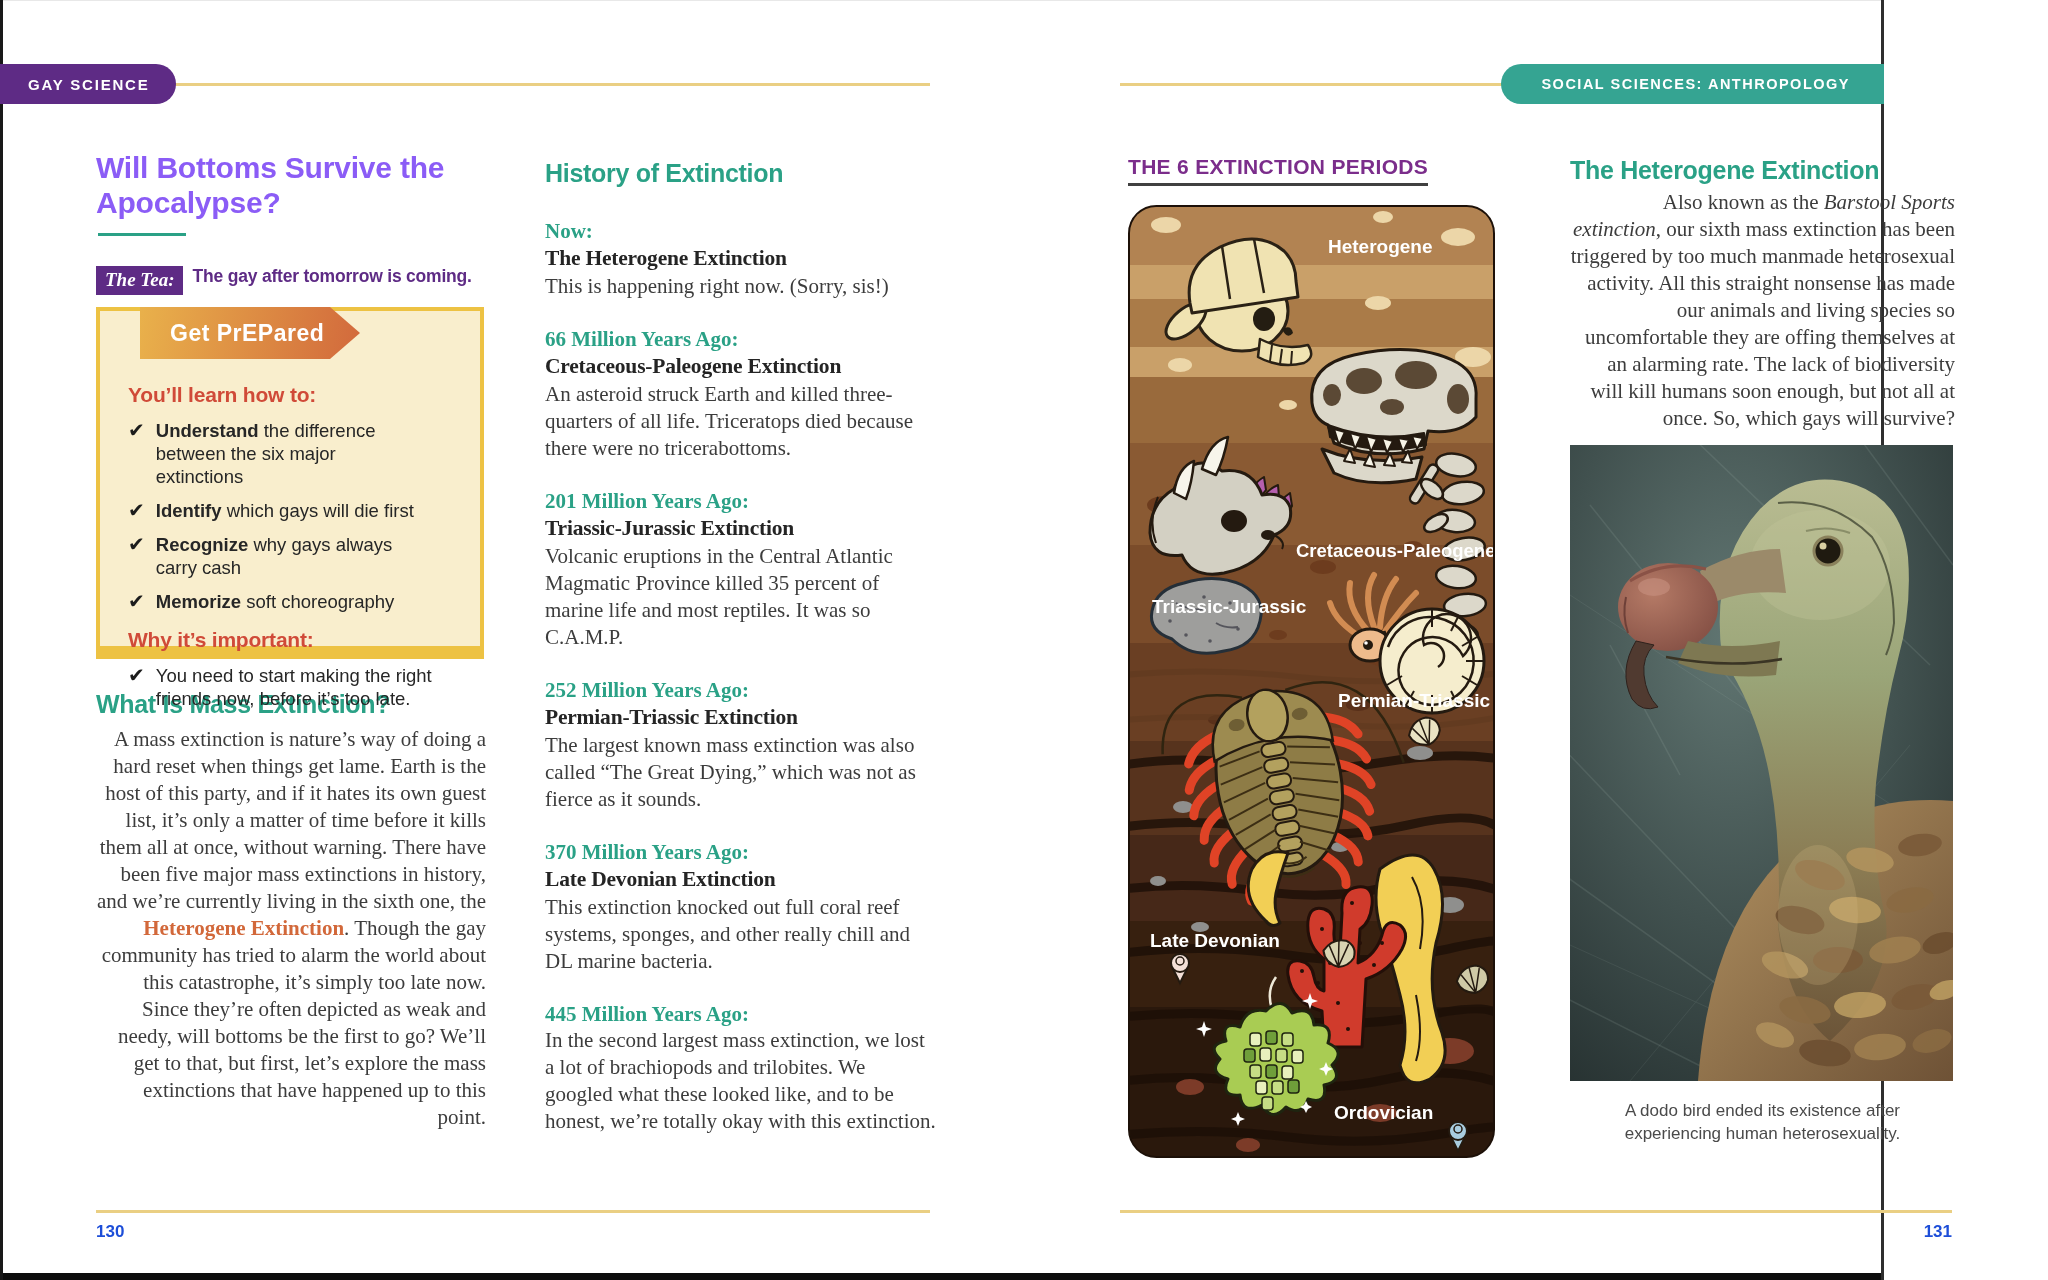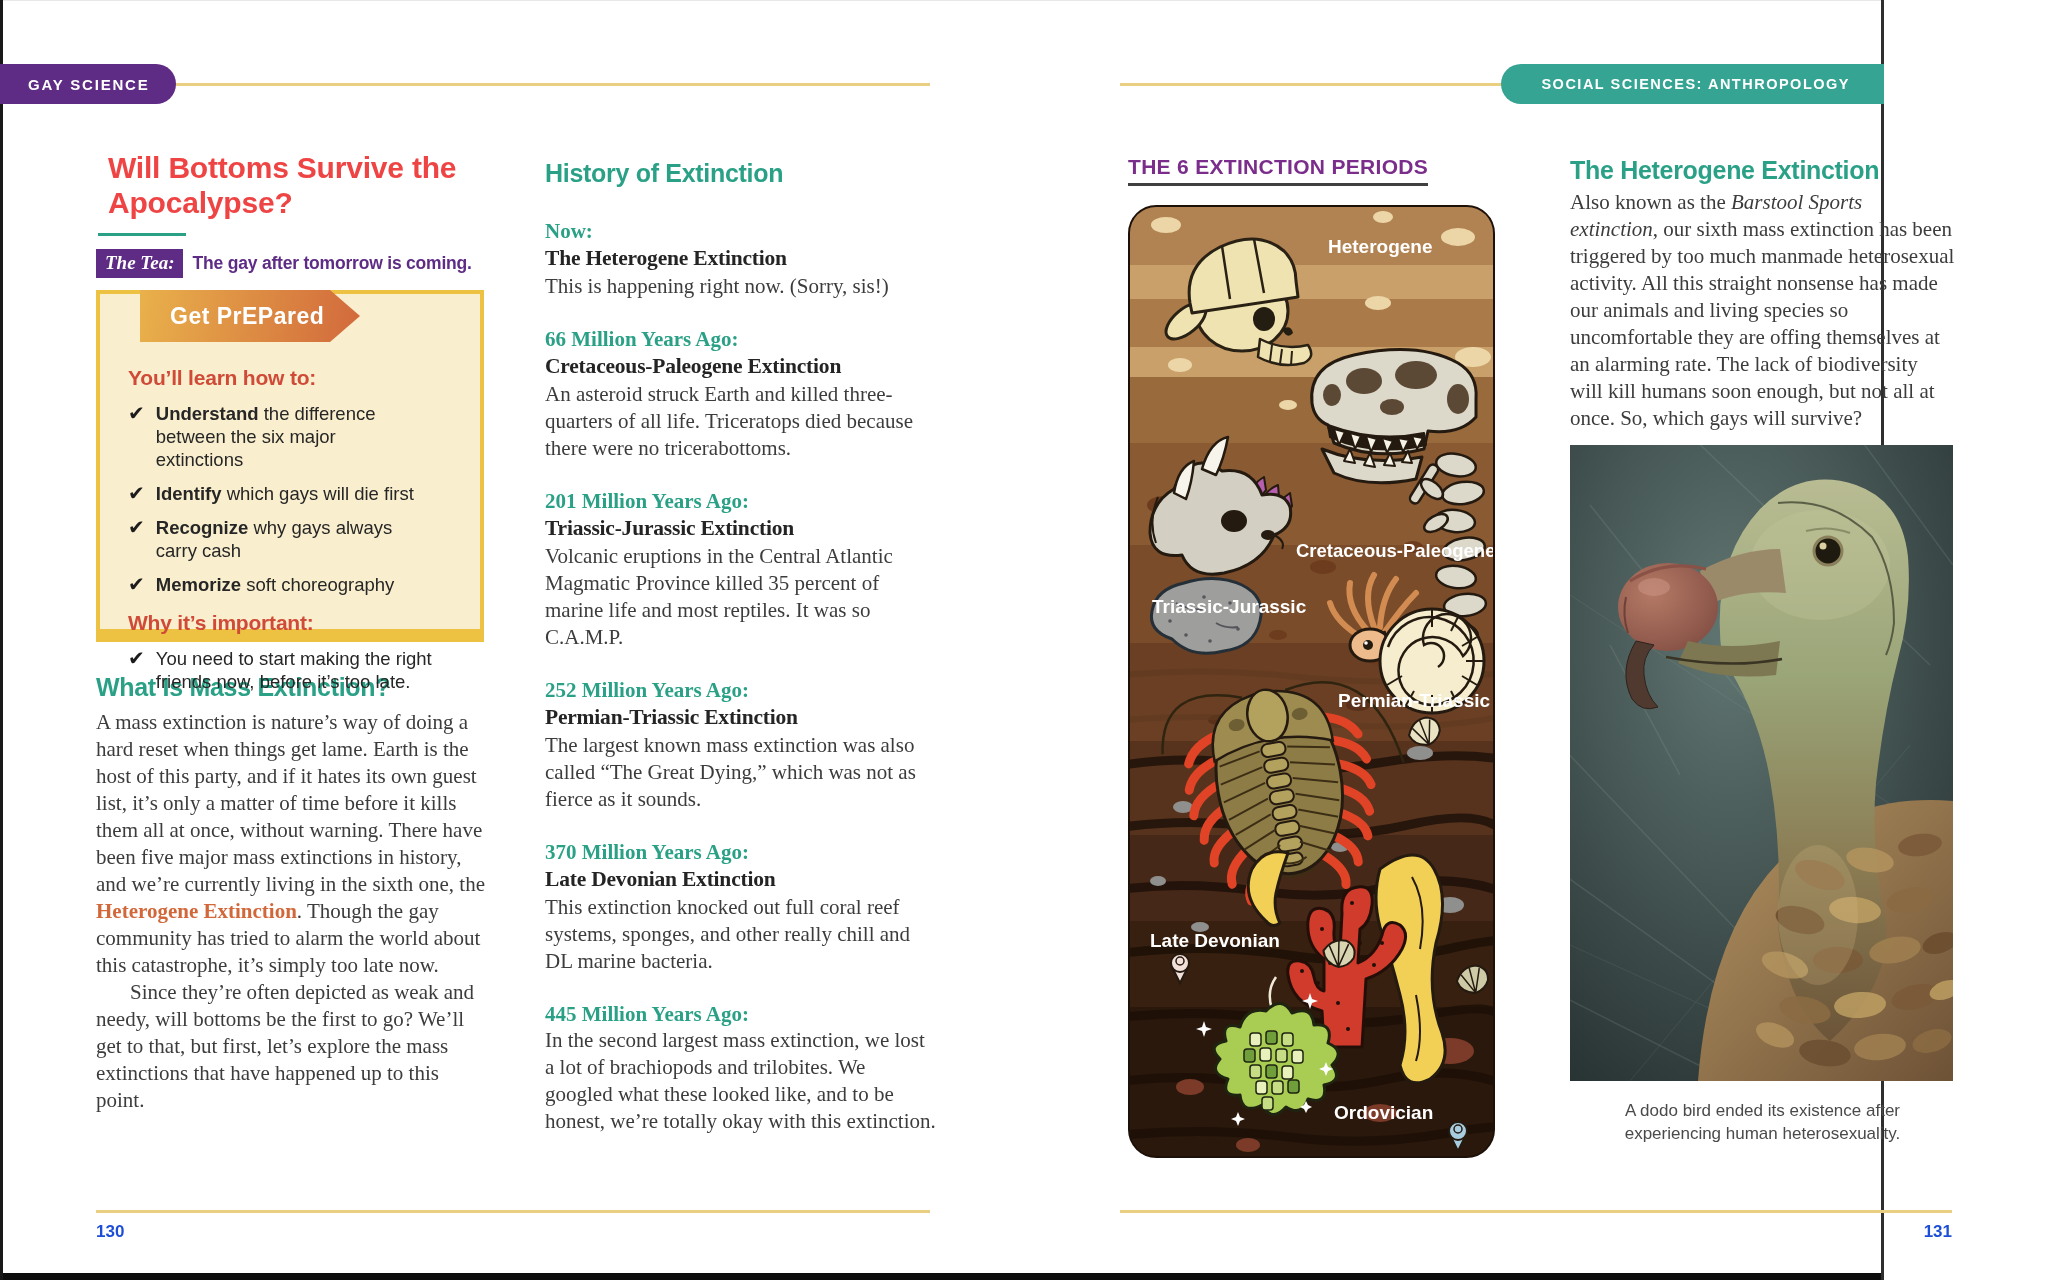--- a/index.html
+++ b/index.html
@@ -35,24 +35,24 @@
   .pagenum-right { left:1120px; width:832px; text-align:right; }
 
   
   .col { position:absolute; }
   .col1 { left:96px;  top:150px; width:390px; }
   .col2 { left:545px; top:158px; width:392px; }
   .col3 { left:1128px; top:155px; width:372px; }
   .col4 { left:1570px; top:155px; width:385px; }
 
   
-  .article-title { font-size:30px; line-height:35px; font-weight:700; color:#ef4444; letter-spacing:-0.2px;margin-left:12px; }
+  .article-title { font-size:30px; line-height:35px; font-weight:700; color:#8b5cf6; letter-spacing:-0.2px; }
   .title-rule { width:88px; height:3px; background:#2aa186; margin:13px 0 0 2px; }
 
-  .tea-line { margin-top:13px; display:flex; align-items:center; }
+  .tea-line { margin-top:30px; display:flex; }
   .tea-badge {
     background:#5e2b85; color:#fff; padding:4px 9px 6px 9px;
     font-family:"Liberation Serif", serif; font-style:italic; font-weight:700; font-size:19px; line-height:1;
   }
   .tea-text { color:#5e2b85; font-weight:700; font-size:17.5px; margin-left:9px; letter-spacing:-0.2px; }
 
   .prep-box {
     position:relative; margin-top:12px; width:388px; height:352px;
     background:#f9eecd; border:4px solid #edc243; border-bottom-width:13px;
   }
@@ -69,21 +69,21 @@
   .check-item { display:flex; margin-bottom:11px; font-size:18.5px; line-height:23px; color:#262626; }
   .check-mark { font-family:"DejaVu Sans", sans-serif; font-weight:700; font-size:20px; line-height:22px; margin-right:11px; color:#1c1c1c; flex:none; }
   .check-text { max-width:320px; }
   .check-text.narrow { max-width:265px; }
   .check-text b { font-weight:700;text-align:right; }
 
   .section-heading { color:#2aa186; font-weight:700; font-size:25px; line-height:30px; letter-spacing:-0.3px; }
   .col1 .section-heading { margin-top:30px; }
 
   .body-text {
-    font-family:"Liberation Serif", serif; font-size:21px; line-height:27px; color:#3c3c3c; margin-top:7px;
+    font-family:"Liberation Serif", serif; font-size:21px; line-height:27px; color:#3c3c3c; margin-top:7px;text-align:right;
   }
   .body-text .highlight { color:#d2683a; font-weight:700; }
   .body-text.indent { text-indent:34px; margin-top:0; }
 
   
   .col2 .section-heading { margin-bottom:30px; }
   .entry { margin-bottom:26px; font-family:"Liberation Serif", serif; }
   .entry-date  { color:#2aa186; font-weight:700; font-size:21px; line-height:26px; }
   .entry-title { color:#242424; font-weight:700; font-size:21.5px; line-height:29px; letter-spacing:-0.2px; }
   .entry-body  { color:#3c3c3c; font-size:21px; line-height:27px; }

